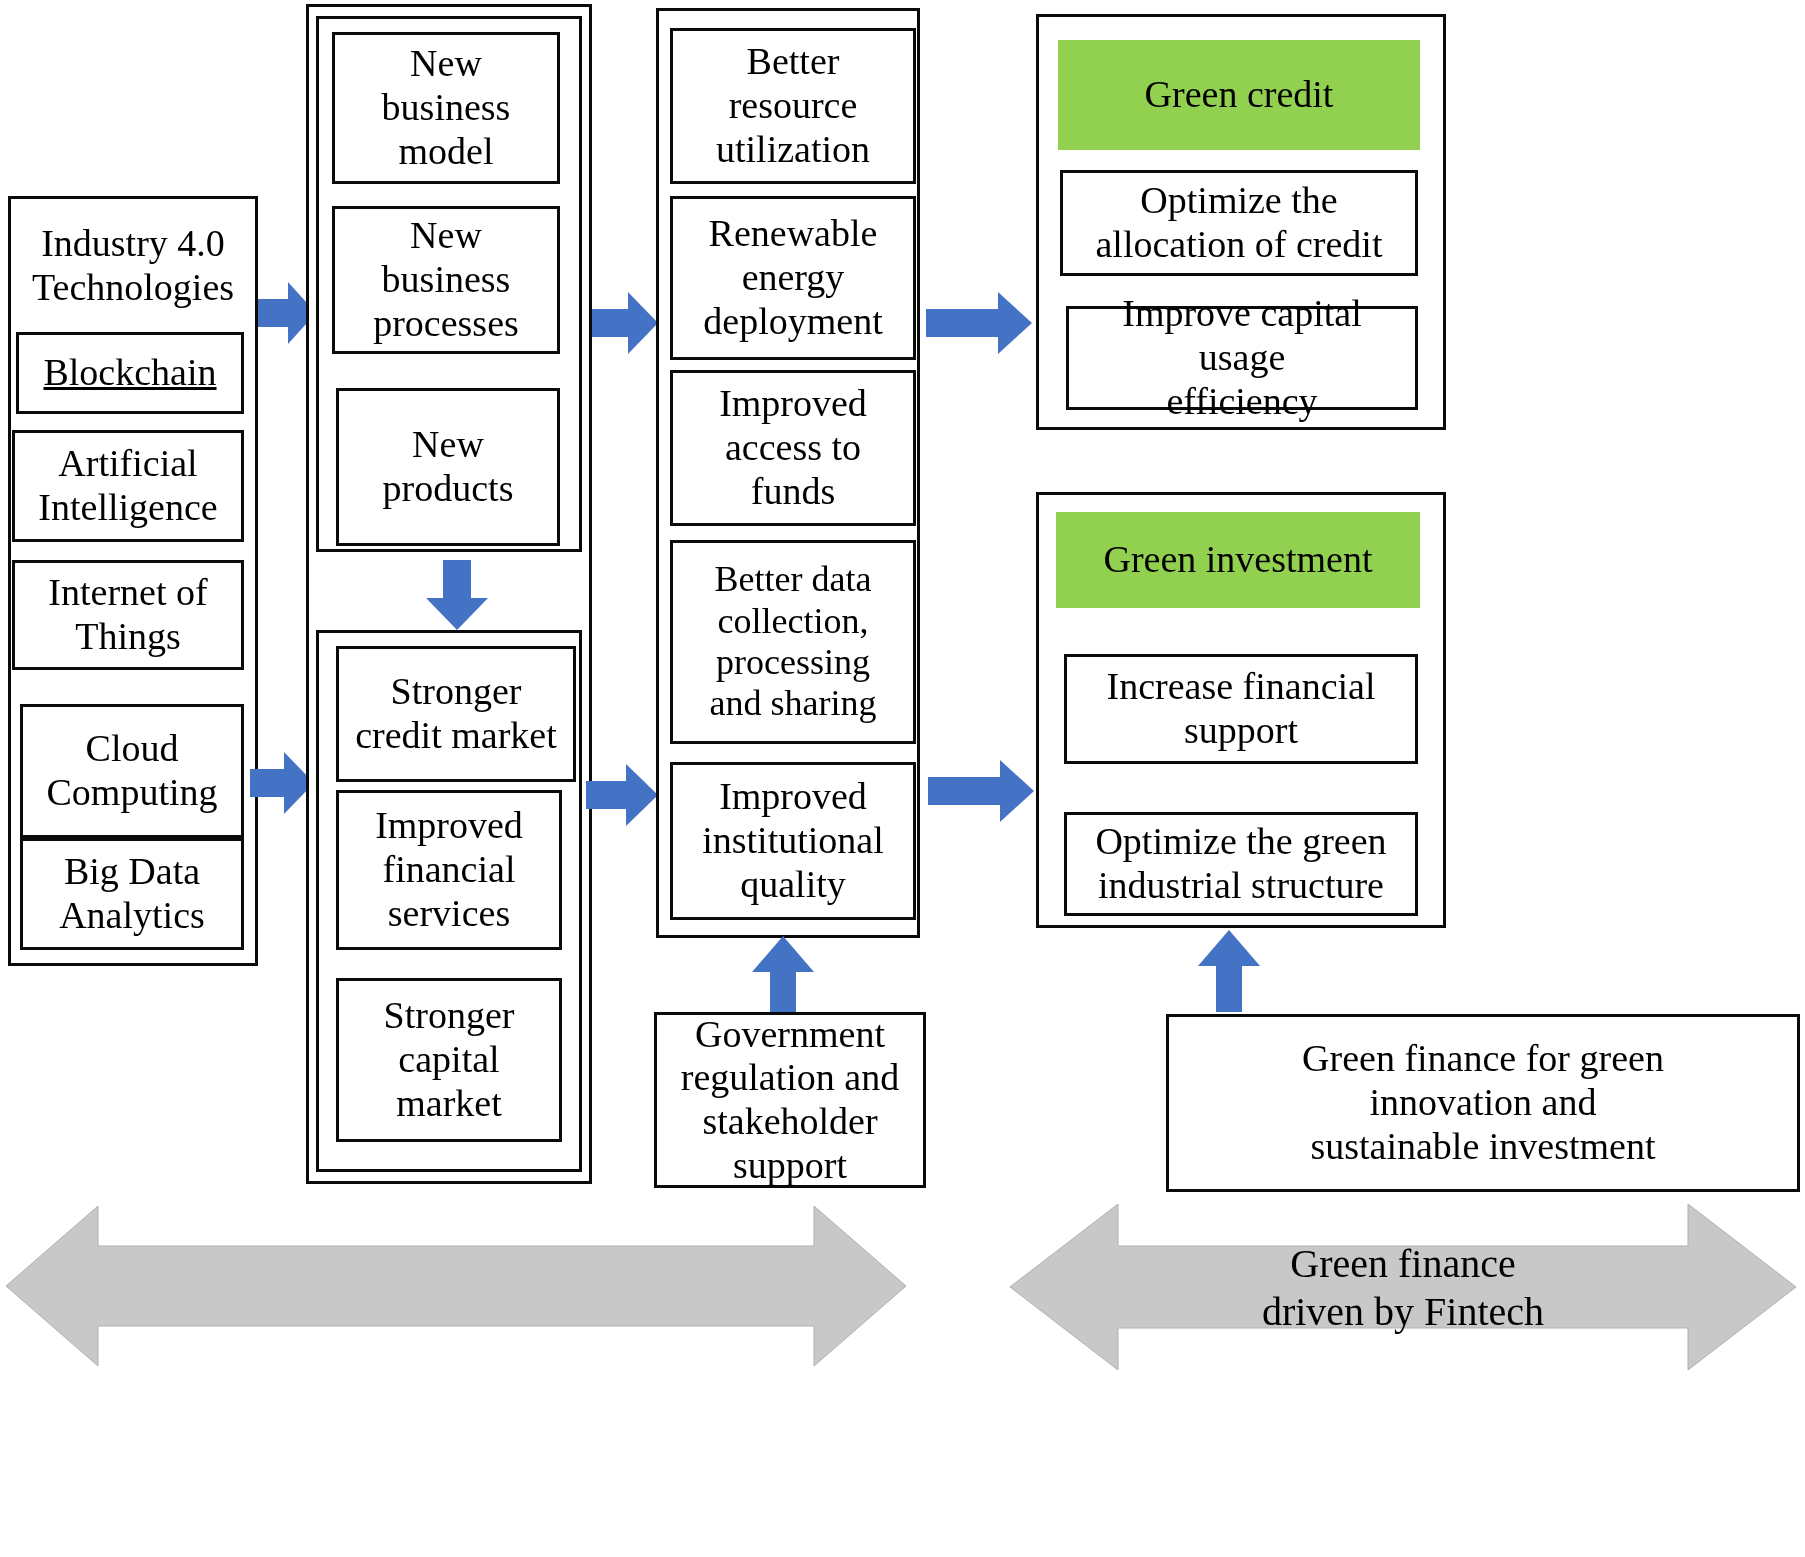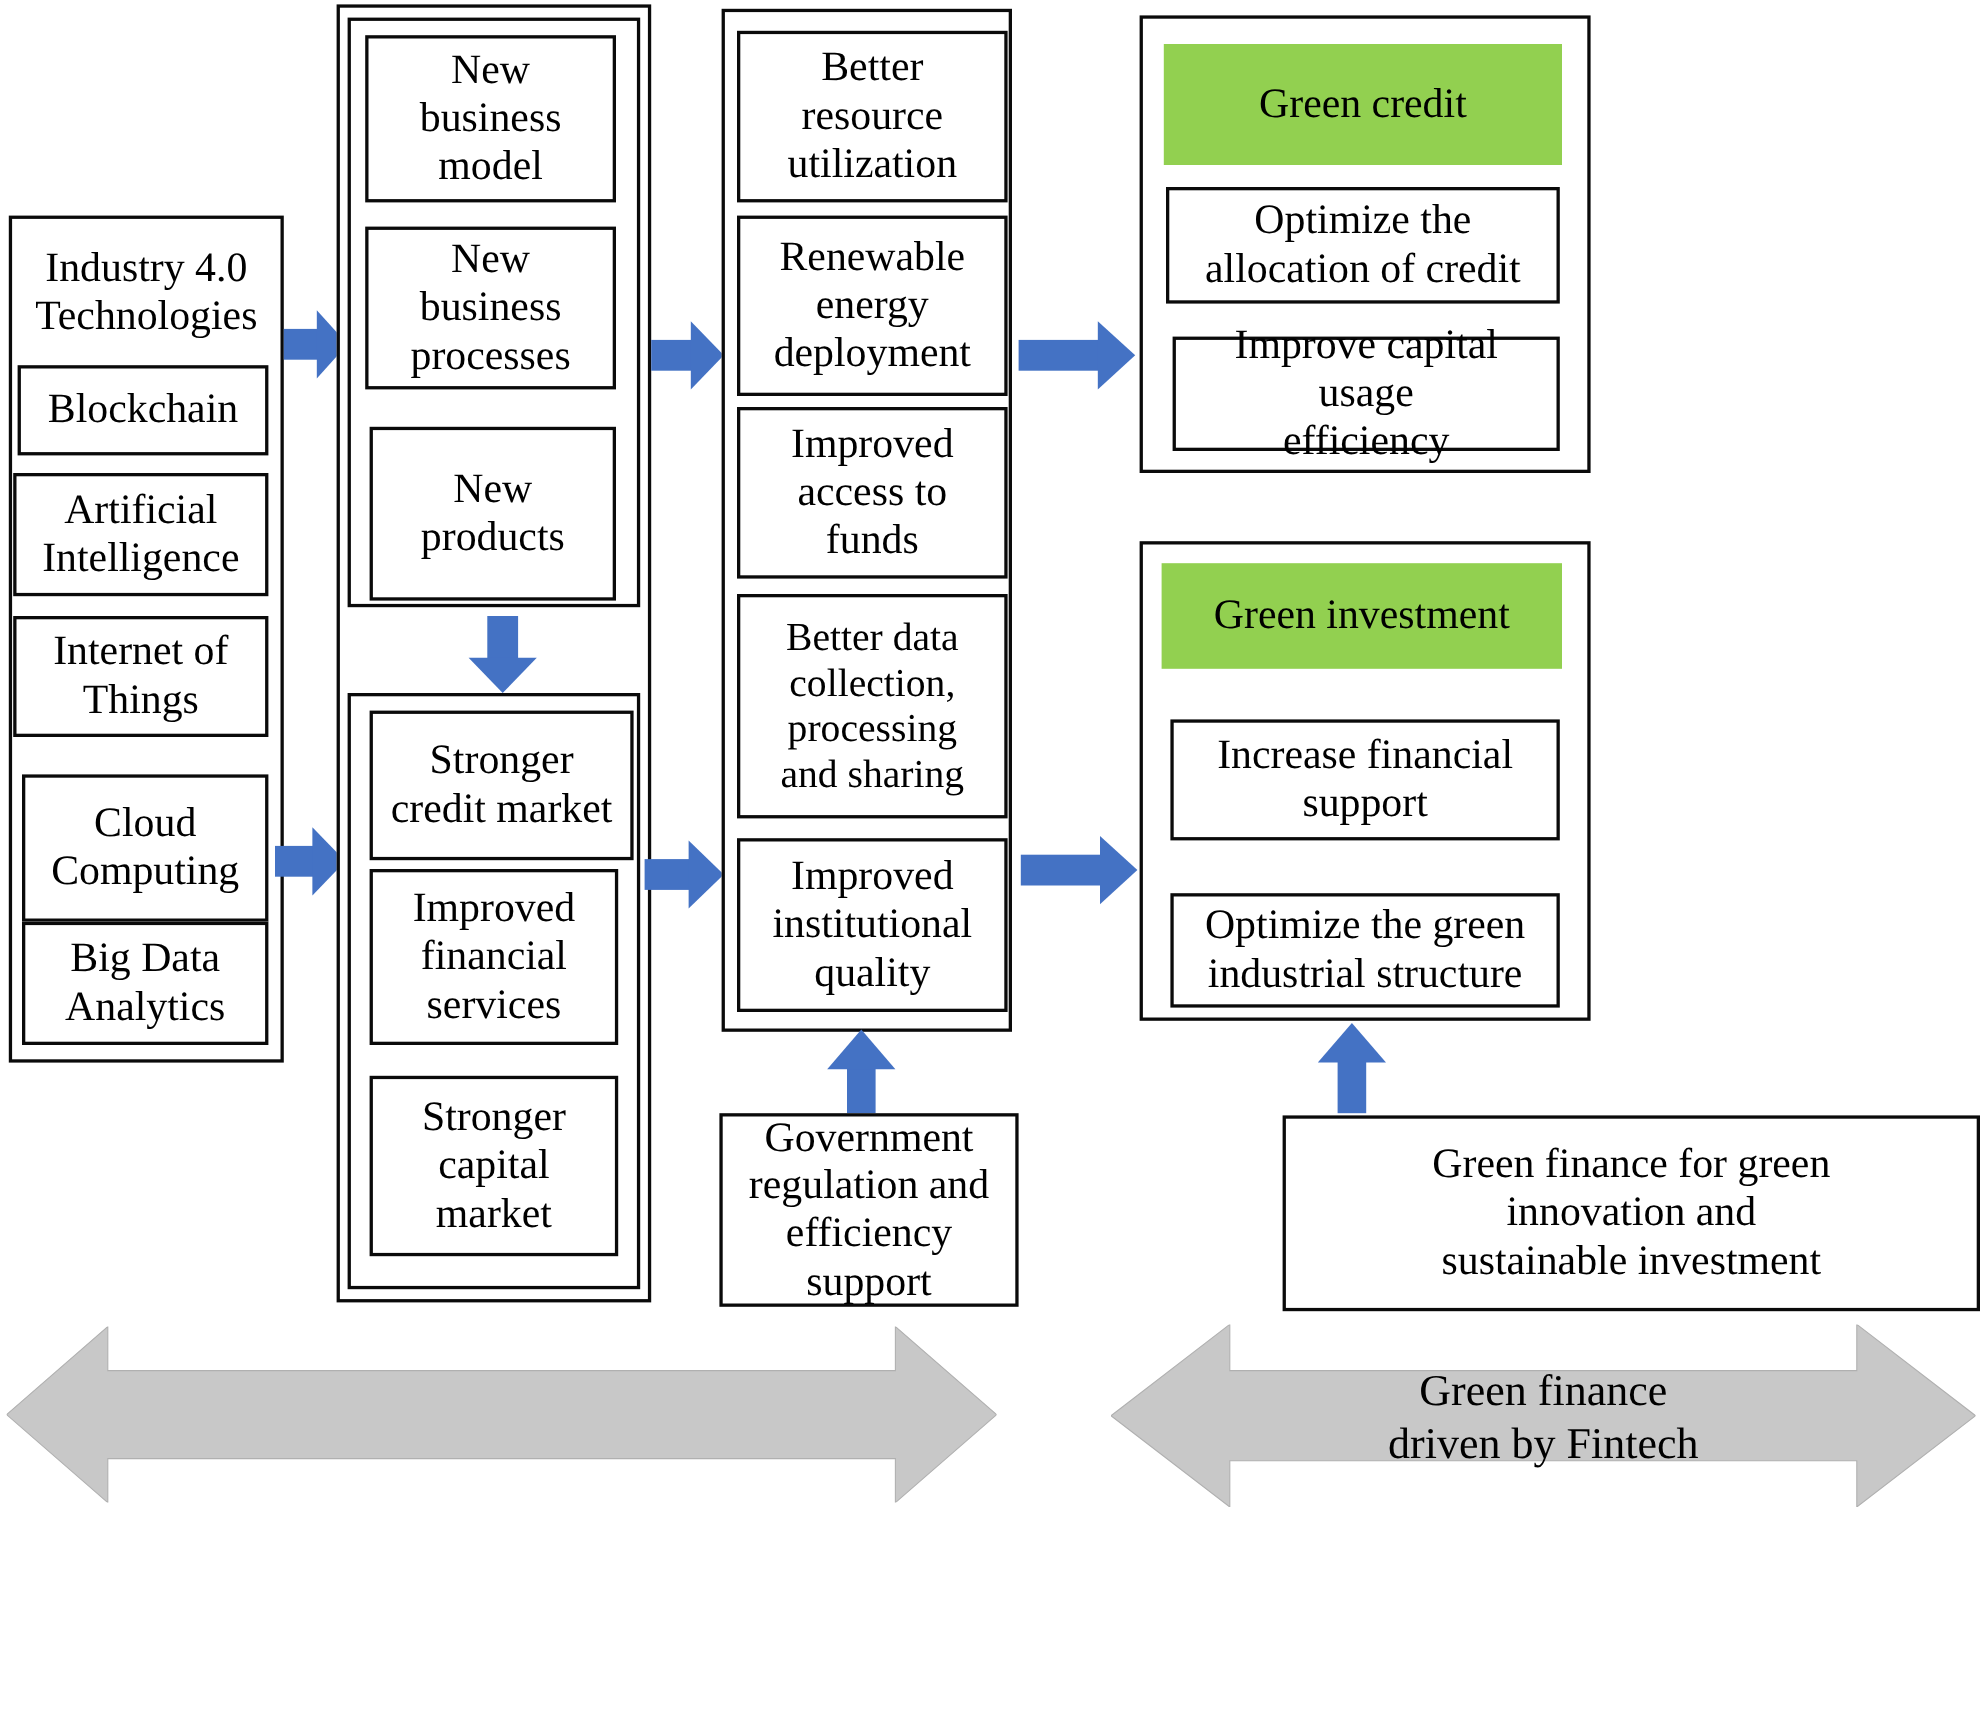--- a/index.html
+++ b/index.html
@@ -131,21 +131,21 @@
 </head>
 <body>
 
 <div id="canvas">
 
   <div class="outer" style="left:8px; top:196px; width:250px; height:770px;"></div>
 
   <div class="plainlabel f38" style="left:14px; top:222px; width:238px;">Industry 4.0
 Technologies</div>
 
-  <div class="box f38" style="left:16px; top:332px; width:228px; height:82px;">
+  <div class="box f38" style="left:16px; top:332px; width:228px; height:82px;text-decoration:underline;">
     <span class="txt">Blockchain</span>
   </div>
 
   <div class="box f38" style="left:12px; top:430px; width:232px; height:112px;">
     <span class="txt">Artificial
 Intelligence</span>
   </div>
 
   <div class="box f38" style="left:12px; top:560px; width:232px; height:110px;">
     <span class="txt">Internet of
@@ -261,21 +261,21 @@
   </div>
 
   <div class="arrow-up" style="left:752px; top:936px; width:62px; height:78px;">
     <div class="shaft" style="left:18px; width:26px; height:44px;"></div>
     <div class="head" style="left:0px; border-width:0 31px 36px 31px;"></div>
   </div>
 
   <div class="box f38" style="left:654px; top:1012px; width:272px; height:176px;">
     <span class="txt">Government
 regulation and
-efficiency
+stakeholder
 support</span>
   </div>
 
   <div class="arrow-right" style="left:926px; top:292px; width:108px; height:62px;">
     <div class="shaft" style="top:17px; width:74px; height:28px;"></div>
     <div class="head" style="left:72px; top:0px; border-width:31px 0 31px 34px;"></div>
   </div>
 
   <div class="arrow-right" style="left:928px; top:760px; width:108px; height:62px;">
     <div class="shaft" style="top:17px; width:74px; height:28px;"></div>

